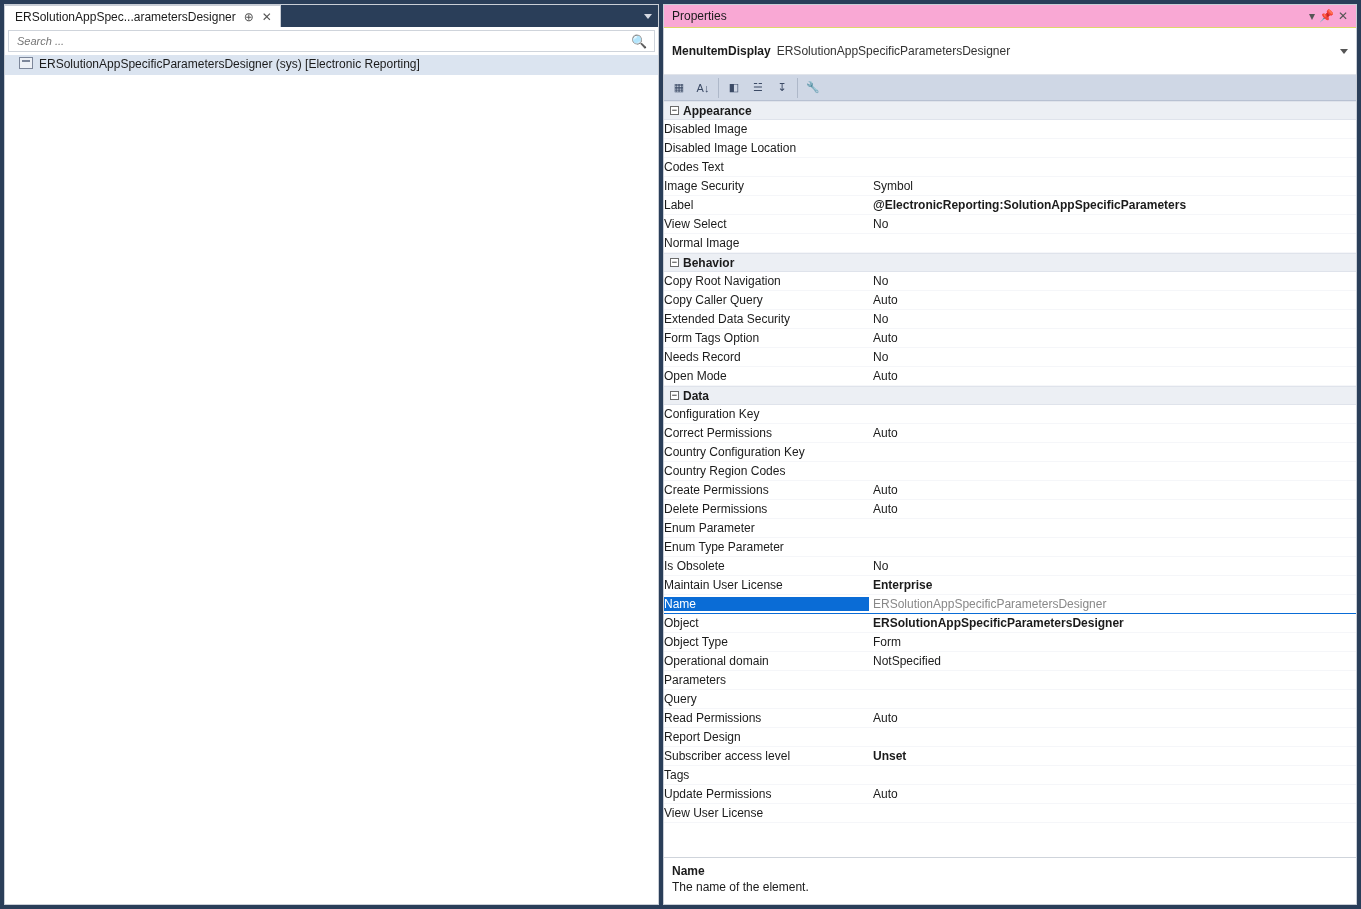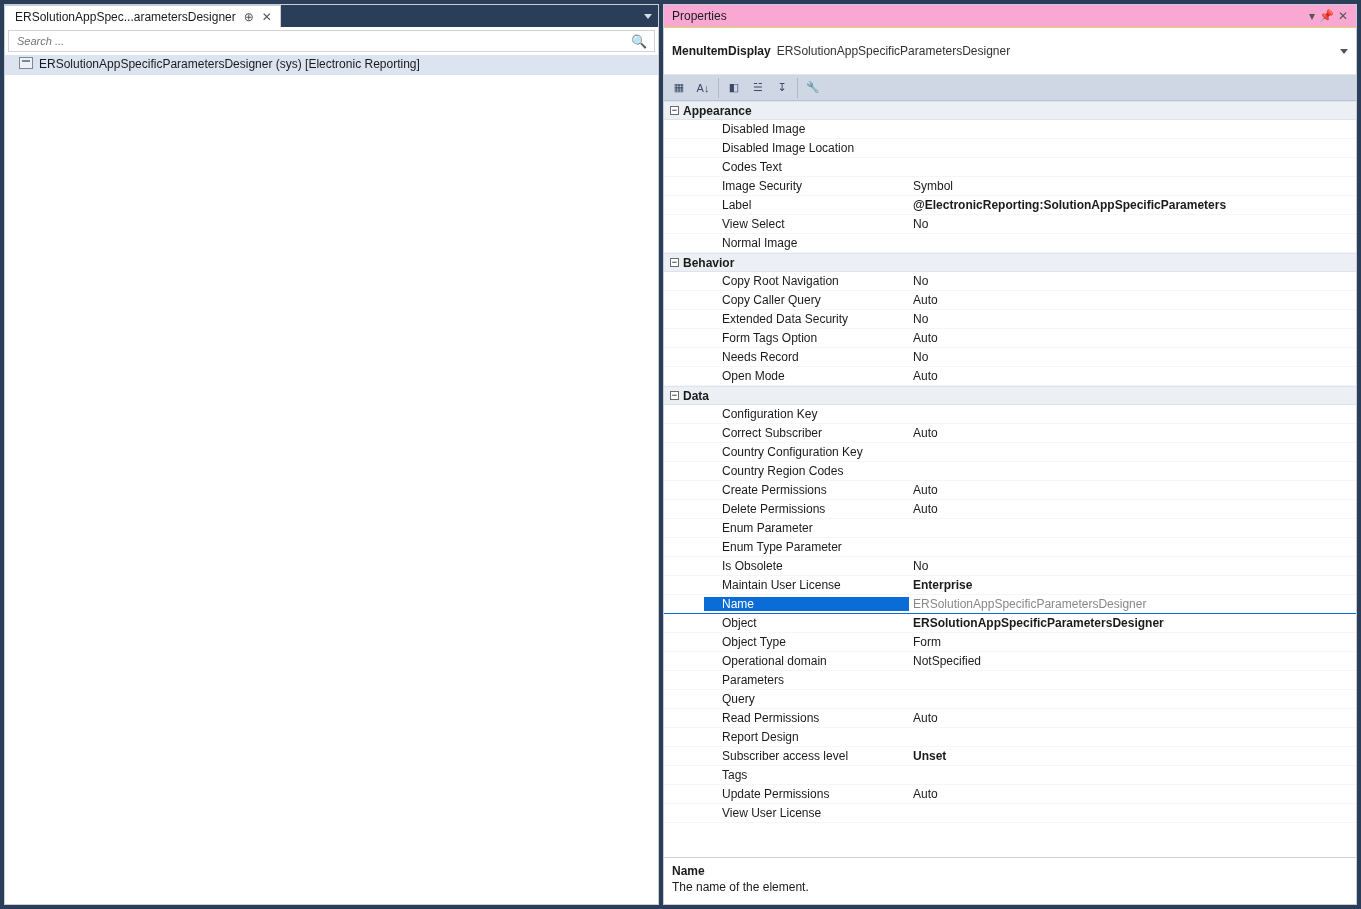--- a/index.html
+++ b/index.html
@@ -186,23 +186,22 @@
     cursor: pointer;
   }
   .row {
     display: flex;
     height: 19px;
     align-items: center;
     border-bottom: 1px solid #f5f6f9;
   }
   .row .k {
     width: 205px;
-    padding-left: 18px;
     color: #1b1b1b;
-    overflow: hidden; text-overflow: ellipsis; white-space: nowrap; margin-left: 40px;
+    overflow: hidden; text-overflow: ellipsis; white-space: nowrap;
   }
   .row .v {
     flex: 1;
     padding-left: 4px;
     color: #1b1b1b;
     overflow: hidden; text-overflow: ellipsis; white-space: nowrap;
   }
   .row .v.bold { font-weight: bold; }
   .row.sel .k {
     background: #0a6cd6;
@@ -332,21 +331,21 @@
         </div>
         <div class="cat">
           <span class="exp">−</span>
           <span>Data</span>
         </div>
         <div class="row">
           <div class="k">Configuration Key</div>
           <div class="v"></div>
         </div>
         <div class="row">
-          <div class="k">Correct Subscriber</div>
+          <div class="k">Correct Permissions</div>
           <div class="v">Auto</div>
         </div>
         <div class="row">
           <div class="k">Country Configuration Key</div>
           <div class="v"></div>
         </div>
         <div class="row">
           <div class="k">Country Region Codes</div>
           <div class="v"></div>
         </div>

